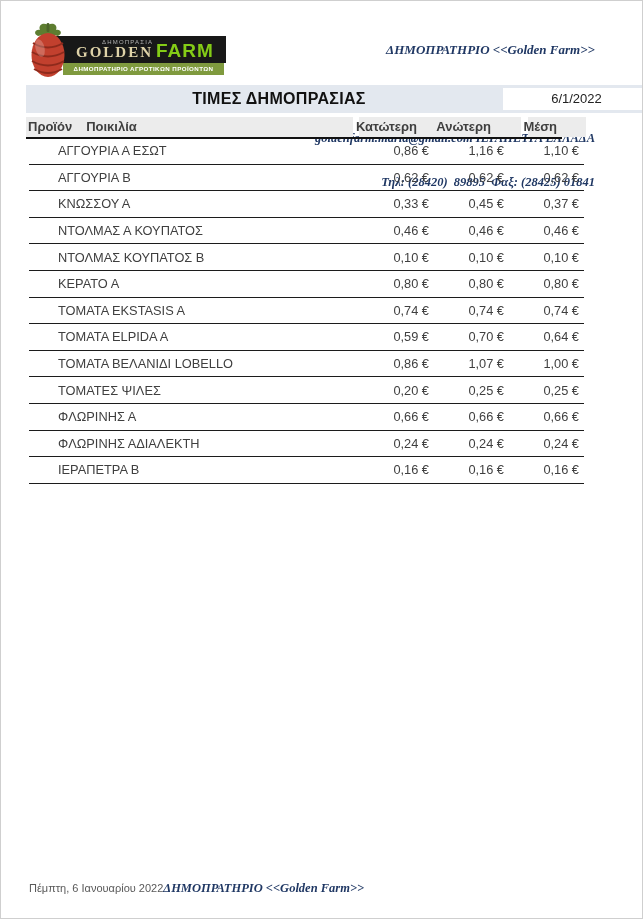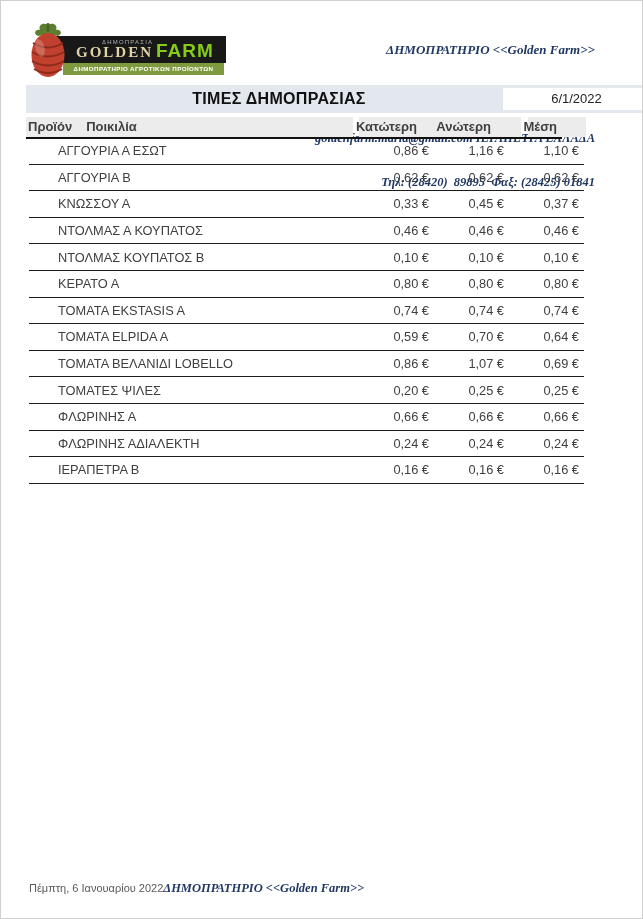--- a/index.html
+++ b/index.html
@@ -207,21 +207,21 @@
       <div class="name">ΤΟΜΑΤΑ ELPIDA A</div>
       <div class="num">0,59 €</div>
       <div class="num">0,70 €</div>
       <div class="num">0,64 €</div>
     </div>
 
     <div class="t-row">
       <div class="name">ΤΟΜΑΤΑ ΒΕΛΑΝΙΔΙ LOBELLO</div>
       <div class="num">0,86 €</div>
       <div class="num">1,07 €</div>
-      <div class="num">0,69 €</div>
+      <div class="num">1,00 €</div>
     </div>
 
     <div class="t-row">
       <div class="name">ΤΟΜΑΤΕΣ ΨΙΛΕΣ</div>
       <div class="num">0,20 €</div>
       <div class="num">0,25 €</div>
       <div class="num">0,25 €</div>
     </div>
 
     <div class="t-row">

